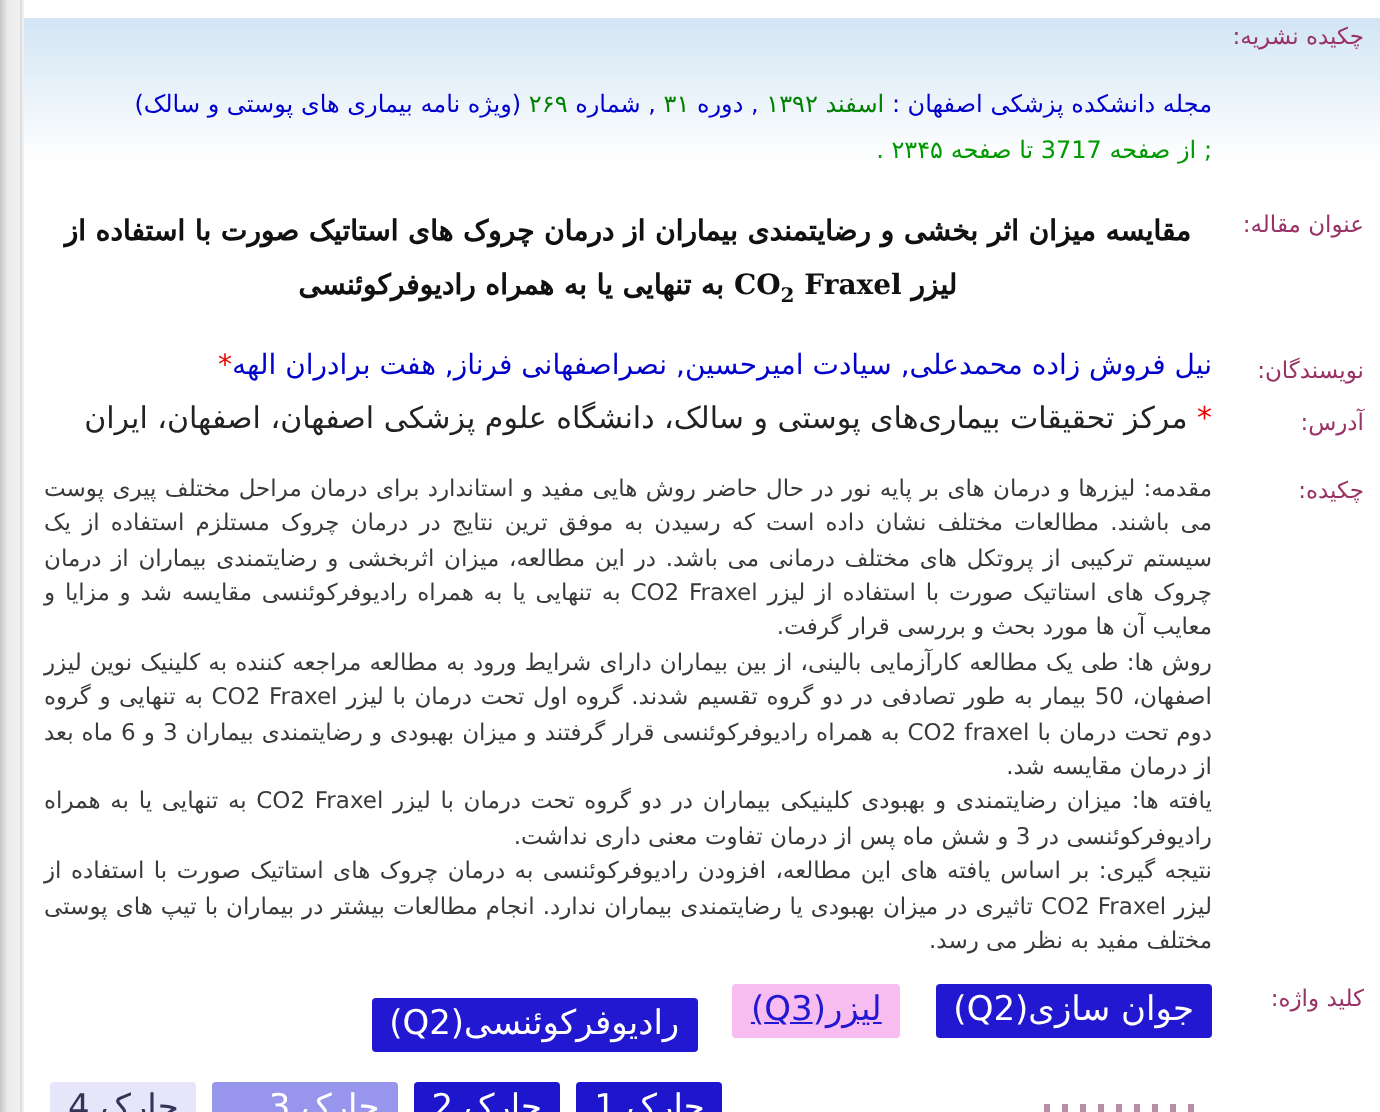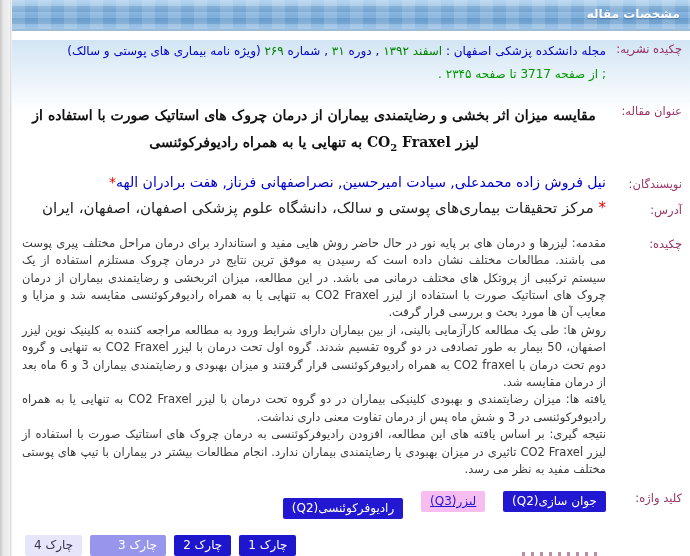--- a/index.html
+++ b/index.html
@@ -35,21 +35,21 @@
     min-height:525px;padding:0 8px 0 6px;box-sizing:border-box;
   }
   .row{display:flex;direction:rtl;}
   .label{
     flex:none;width:76px;text-align:right;color:#993366;
     font-size:11.5px;padding-top:2px;
   }
   .value{flex:1;font-size:12px;padding-left:4px;}
   
   .row-journal{margin-top:9px;}
-  .journal-line1{line-height:23px;color:#0000cc;}
+  .journal-line1{line-height:23px;color:#0000cc;margin-top:32px;}
   .jgreen{color:#008000;}
   .jblue{color:#0000cc;}
   .journal-line2{line-height:23px;color:#009900;}
   
   .row-title{margin-top:16px;}
   .article-title{
     font-family:"DejaVu Serif","Liberation Serif",serif;
     font-weight:bold;color:#111111;font-size:14px;line-height:27px;
     text-align:center;
   }
@@ -64,21 +64,21 @@
   
   .row-abstract{margin-top:18px;}
   .abstract-text{
     color:#3a3a3a;font-size:11.5px;line-height:17.4px;
     text-align:justify;white-space:pre-line;
   }
   
   .row-keywords{margin-top:11px;}
   .kw-area{padding-top:2px;}
   .btn{
-    display:inline-block;font-size:12px;padding:3px 9px 4px;
+    display:inline-block;font-size:17px;padding:3px 9px 4px;
     border-radius:2px;cursor:pointer;white-space:nowrap;
   }
   .kw{margin-left:14px;}
   .kw-dark{background:#2318d1;color:#ffffff;}
   .kw-pink{background:#f7bcf0;color:#2318d1;text-decoration:underline;}
   .kw-offset{transform:translateY(7px);}
   
   .quartiles{
     margin-top:22px;display:flex;direction:rtl;justify-content:flex-end;
     padding-left:2px;
@@ -96,23 +96,20 @@
     background:repeating-linear-gradient(90deg,#a06a88 0 3px,transparent 3px 9px);
   }
 </style>
 </head>
 <body>
 
 <div class="scrollbar-track"></div>
 
 <div class="page">
 
-  <div class="header-bar">
-    <div class="header-title">مشخصات مقاله</div>
-  </div>
 
   <div class="content">
 
     <div class="row row-journal">
       <div class="label">چکیده نشریه:</div>
       <div class="value">
         <div class="journal-line1"><span class="jblue">مجله دانشکده پزشکی اصفهان :  </span><span class="jgreen">اسفند ۱۳۹۲</span><span class="jblue"> , دوره  </span><span class="jgreen">۳۱</span><span class="jblue"> , شماره  </span><span class="jgreen">۲۶۹</span><span class="jblue"> (ویژه نامه بیماری های پوستی و سالک)</span></div>
         <div class="journal-line2">; از صفحه 3717 تا صفحه ۲۳۴۵ .</div>
       </div>
     </div>

